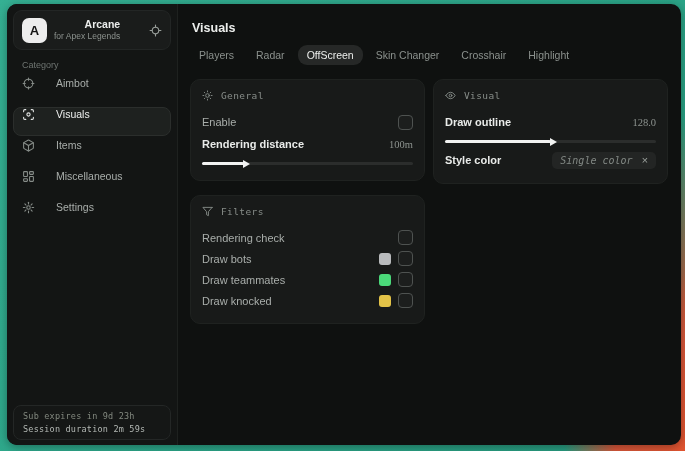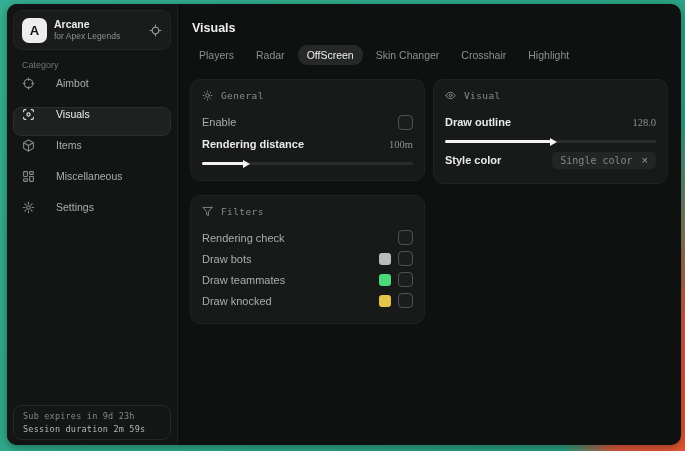--- a/index.html
+++ b/index.html
@@ -11,21 +11,21 @@
       linear-gradient(135deg,#35b093 0%,#2ba487 60%,#279a7e 100%);}
   .window{position:absolute;left:7px;top:4px;width:674px;height:441px;background:#0f1110;border-radius:10px;
     display:flex;overflow:hidden;box-shadow:0 2px 10px rgba(0,0,0,.35);}
   
   .sidebar{width:171px;min-width:171px;box-sizing:border-box;background:#131514;border-right:1px solid #1e211f;
     display:flex;flex-direction:column;padding:6px 6px 4px 6px;}
   .app-card{height:38px;background:#1a1c1b;border:1px solid #232625;border-radius:9px;display:flex;align-items:center;
     gap:7px;padding:0 8px;box-sizing:content-box;flex:none;}
   .logo{width:25px;height:25px;background:#ededed;border-radius:7px;display:flex;align-items:center;justify-content:center;
     color:#151515;font-weight:bold;font-size:13px;flex:none;}
-  .app-titles{display:flex;flex-direction:column;line-height:1.25;}
+  .app-titles{display:flex;flex-direction:column;line-height:1.25;align-items:flex-end;}
   .app-title{font-size:10.5px;font-weight:700;color:#ebedec;}
   .app-sub{font-size:8.5px;color:#8d938f;}
   .app-target{margin-left:auto;color:#9aa09c;display:flex;}
   .cat-label{font-size:9px;color:#6e7471;margin:10px 0 6px 9px;}
   .nav-item{height:27px;display:flex;align-items:flex-start;gap:21px;padding:0 8px;border-radius:8px;margin-bottom:2px;
     color:#a9aeab;font-size:10.5px;border:1px solid transparent;cursor:default;}
   .nav-item .icon{color:#868c88;display:flex;}
   .nav-item.selected{background:#1e211f;border-color:#2b2e2c;color:#edefee;}
   .nav-item.selected .icon{color:#e3e5e4;}
   .side-spacer{flex:1;}
@@ -49,21 +49,21 @@
   .lbl{font-size:11px;color:#a9aeab;}
   .lbl.bright{color:#e9ebe9;font-weight:600;}
   .val{font-size:10.5px;color:#8d938f;font-family:Liberation Serif, serif;}
   .controls{display:flex;align-items:center;gap:7px;}
   .checkbox{width:13px;height:13px;border:1.5px solid #4e5250;border-radius:4px;background:rgba(255,255,255,.02);flex:none;}
   .swatch{width:12px;height:12px;border-radius:3px;flex:none;}
   .slider{position:relative;height:3px;background:#2b2d2c;border-radius:2px;margin:7px 0 3px 0;cursor:default;}
   .slider-fill{position:absolute;left:0;top:0;bottom:0;background:#f2f3f2;border-radius:2px;}
   .slider-thumb{position:absolute;right:-6px;top:50%;transform:translateY(-50%);width:0;height:0;
     border-top:4px solid transparent;border-bottom:4px solid transparent;border-left:7px solid #f2f3f2;}
-  .chip{display:flex;align-items:center;gap:9px;background:#232524;border-radius:5px;padding:3px 8px;cursor:default;}
+  .chip{display:flex;align-items:center;gap:9px;background:#232524;border-radius:5px;padding:3px 8px;cursor:default;font-style:italic;}
   .chip-label{font-size:10px;color:#828884;font-family:"DejaVu Sans Mono",monospace;}
   .chip-x{font-size:11px;color:#9aa09c;line-height:1;}
   svg{display:block;}
 </style>
 </head>
 <body>
 
 <div class="stage">
   <div class="window">
 

